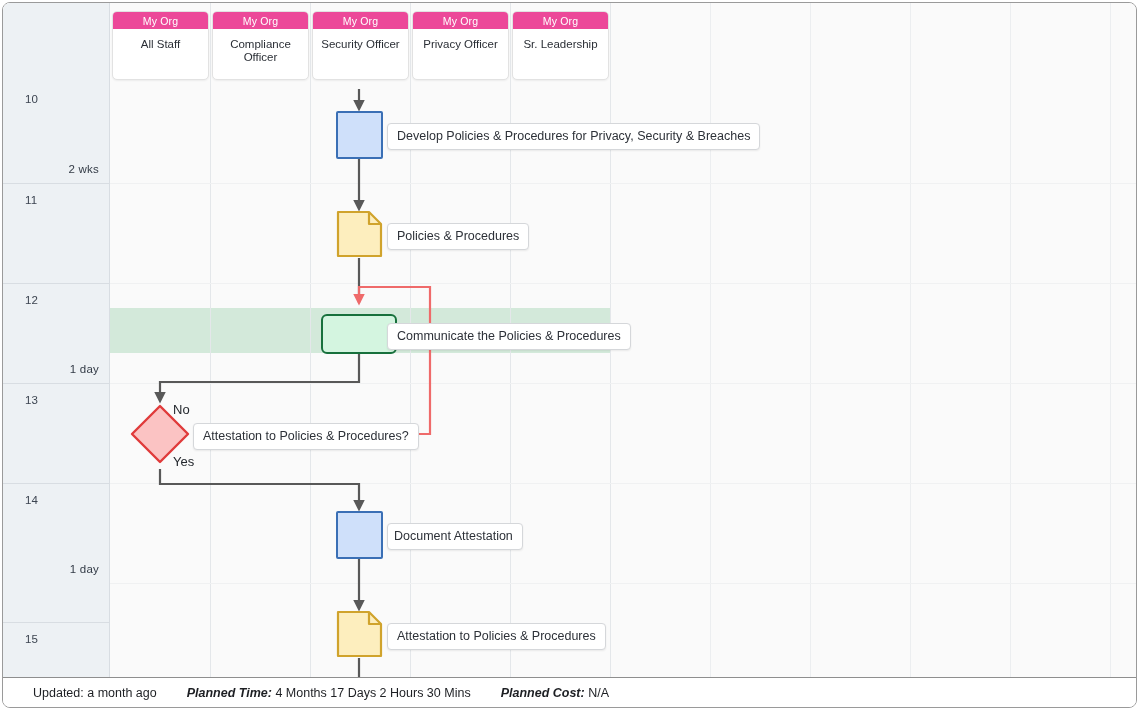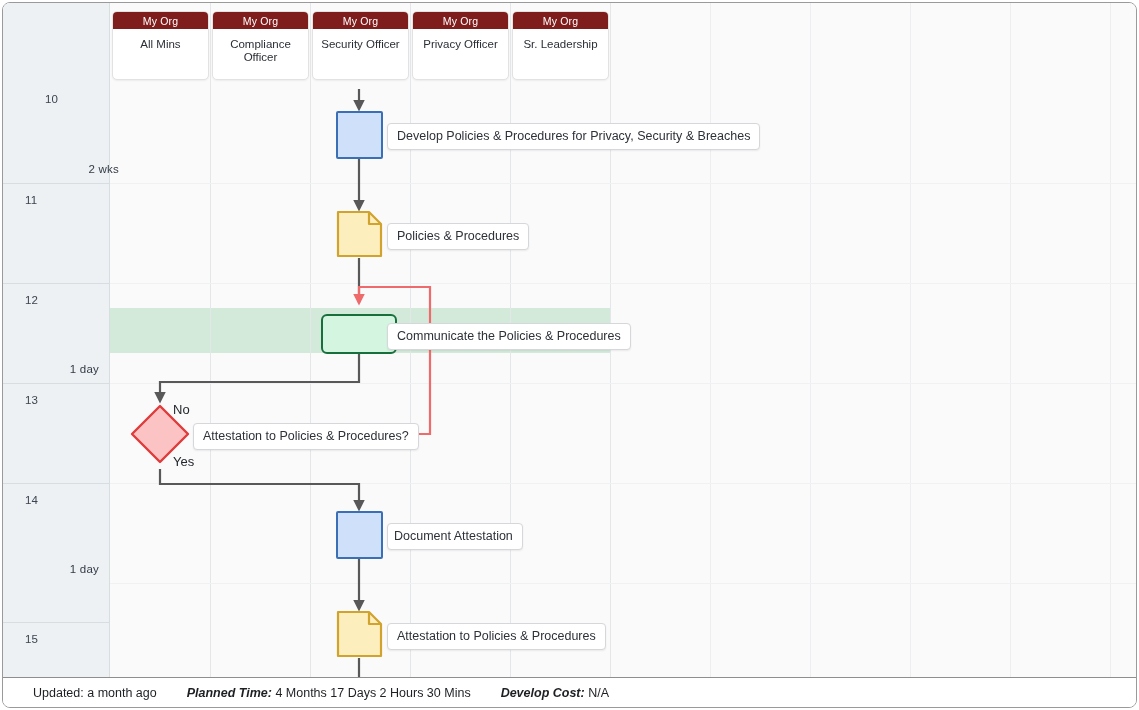--- a/index.html
+++ b/index.html
@@ -97,21 +97,21 @@
     height: 69px;
     background: #ffffff;
     border: 1px solid #e2e2e2;
     border-radius: 5px;
     box-sizing: border-box;
     box-shadow: 0 1px 2px rgba(0,0,0,.06);
     overflow: hidden;
   }
   .lane-head {
     height: 17px;
-    background: #7f1d1d;
+    background: #ec4899;
     color: #ffffff;
     font-size: 10.5px;
     display: flex;
     align-items: center;
     justify-content: center;
     letter-spacing: .2px;
   }
   .lane-name {
     padding: 9px 4px 0 4px;
     text-align: center;
@@ -211,21 +211,21 @@
       <div class="vline" style="left:1007px;"></div>
       <div class="vline" style="left:1107px;"></div>
 
       <div class="hline" style="top:180px;"></div>
       <div class="hline" style="top:280px;"></div>
       <div class="hline" style="top:380px;"></div>
       <div class="hline" style="top:480px;"></div>
       <div class="hline" style="top:580px;"></div>
 
       <div class="gutter">
-        <div class="gutter-row first" style="top:80px; height:100px;margin-left:20px;">
+        <div class="gutter-row first" style="top:80px; height:100px;">
           <span class="gutter-num">10</span>
           <span class="gutter-dur">2 wks</span>
         </div>
         <div class="gutter-row" style="top:180px; height:100px;">
           <span class="gutter-num">11</span>
           <span class="gutter-dur"></span>
         </div>
         <div class="gutter-row" style="top:280px; height:100px;">
           <span class="gutter-num">12</span>
           <span class="gutter-dur">1 day</span>
@@ -239,21 +239,21 @@
           <span class="gutter-dur">1 day</span>
         </div>
         <div class="gutter-row" style="top:580px; height:94px;margin-top:39px;">
           <span class="gutter-num">15</span>
           <span class="gutter-dur"></span>
         </div>
       </div>
 
       <div class="lane-card" style="left:109px;">
         <div class="lane-head">My Org</div>
-        <div class="lane-name">All Mins</div>
+        <div class="lane-name">All Staff</div>
       </div>
       <div class="lane-card" style="left:209px;">
         <div class="lane-head">My Org</div>
         <div class="lane-name">Compliance Officer</div>
       </div>
       <div class="lane-card" style="left:309px;">
         <div class="lane-head">My Org</div>
         <div class="lane-name">Security Officer</div>
       </div>
       <div class="lane-card" style="left:409px;">
@@ -326,19 +326,19 @@
 
     </div>
 
     <div class="footer">
       <span class="footer-item">Updated: a month ago</span>
       <span class="footer-item">
         <b>Planned Time:</b>
         <span>4 Months 17 Days 2 Hours 30 Mins</span>
       </span>
       <span class="footer-item">
-        <b>Develop Cost:</b>
+        <b>Planned Cost:</b>
         <span>N/A</span>
       </span>
     </div>
 
   </div>
 </div>
 
 </body></html>

